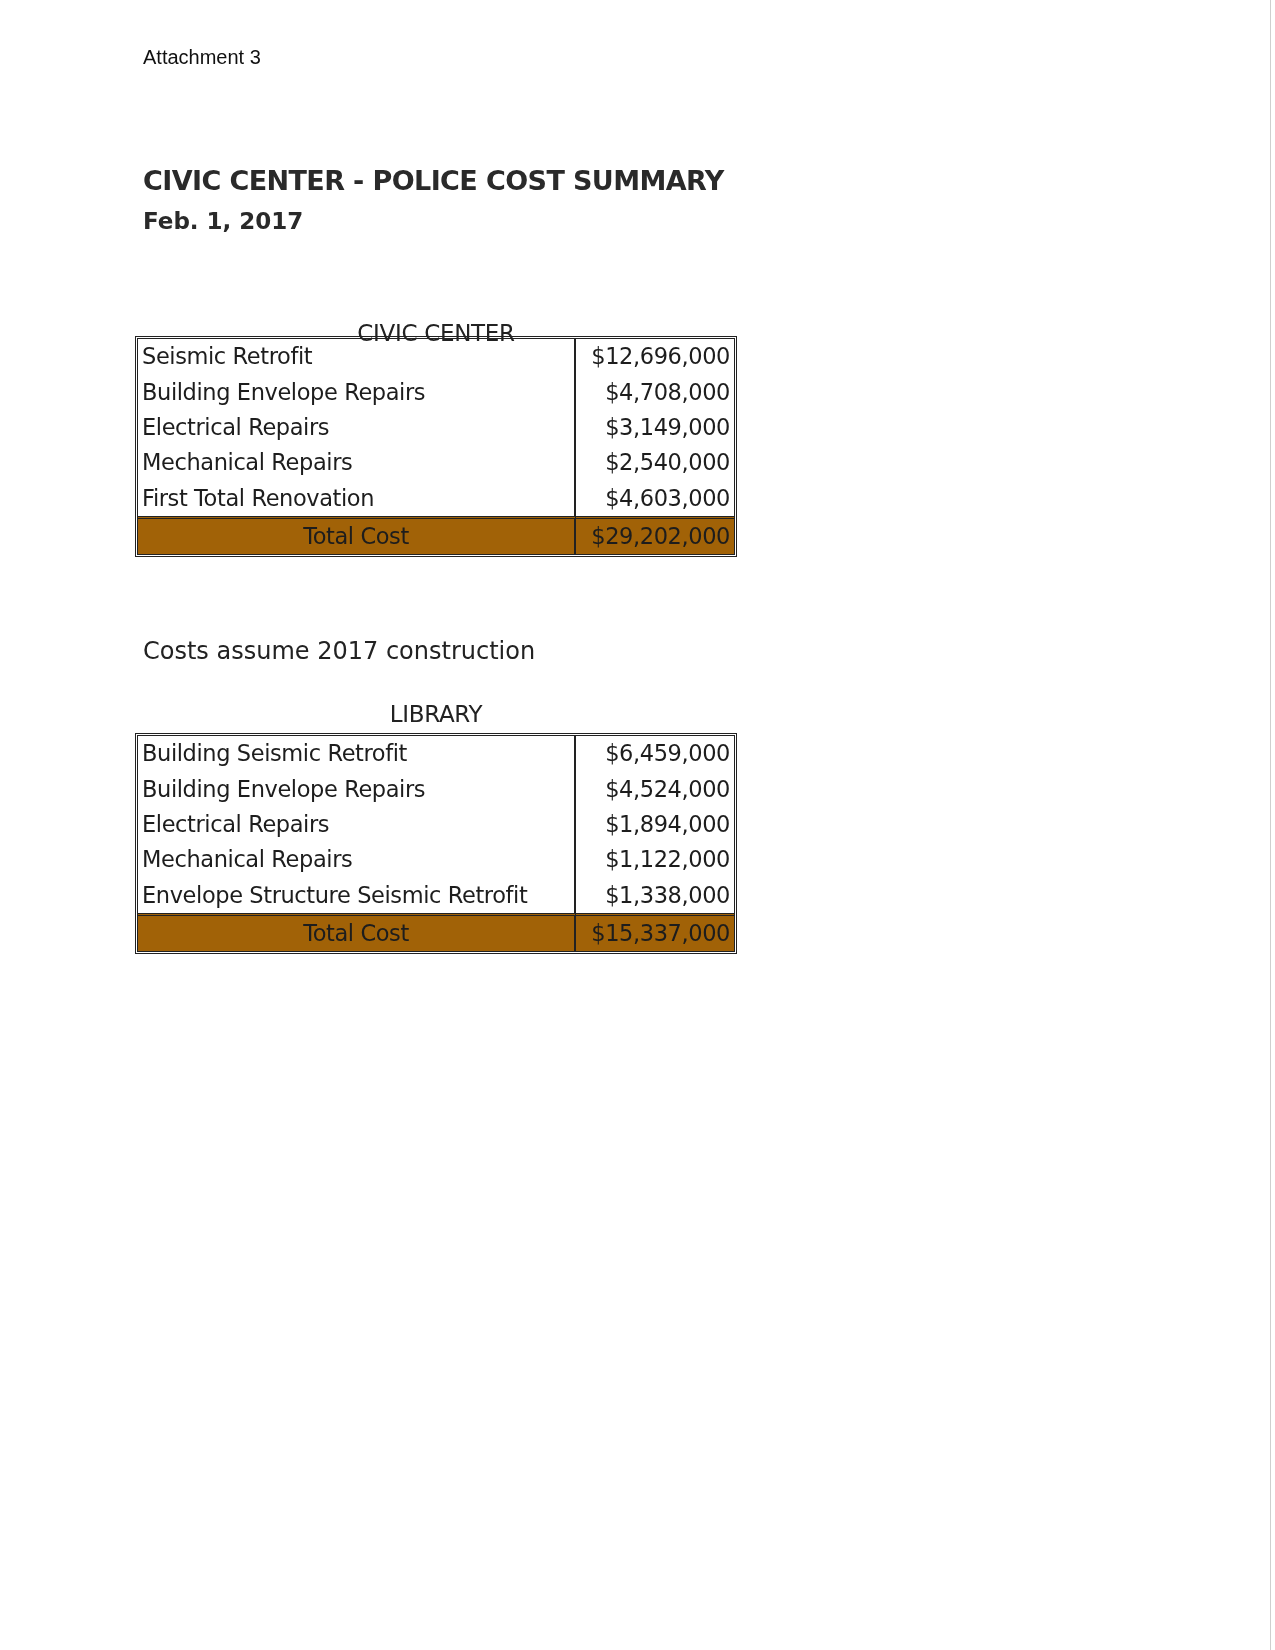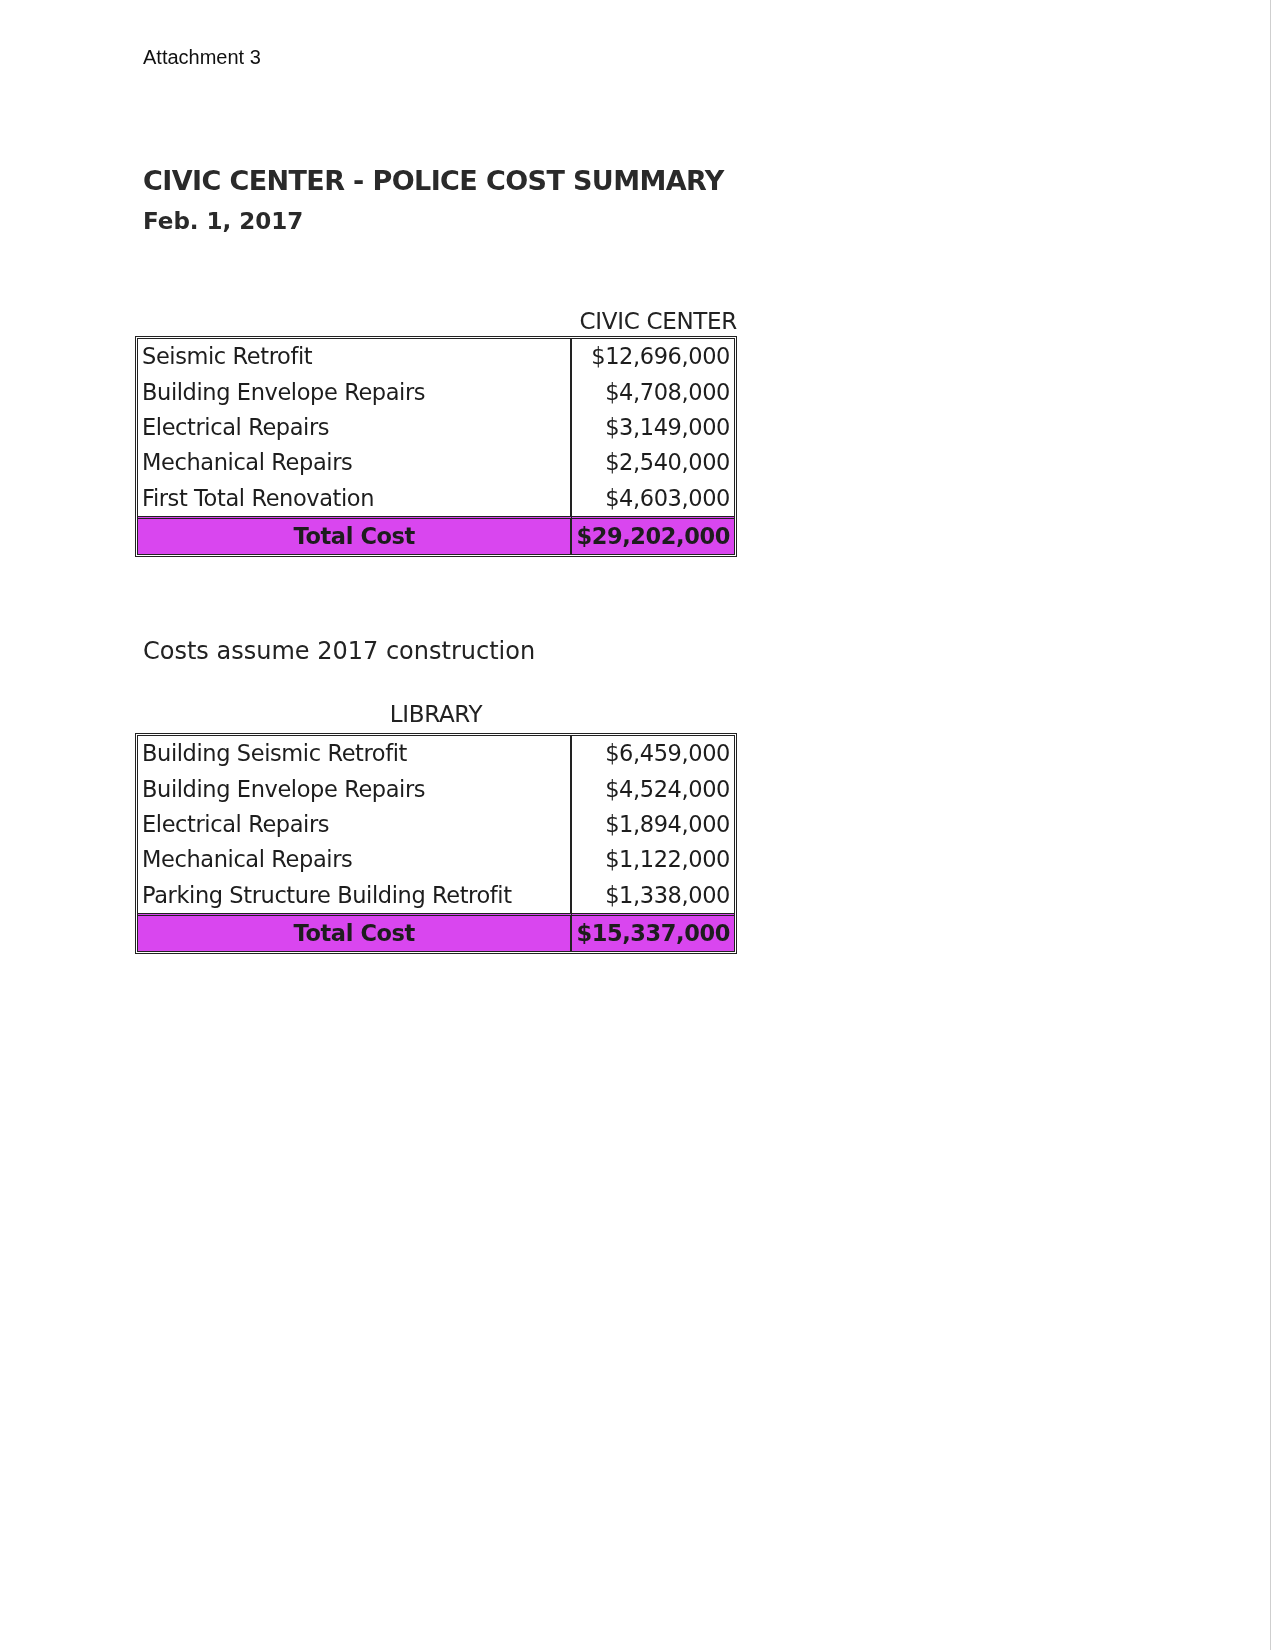--- a/index.html
+++ b/index.html
@@ -5,35 +5,35 @@
   html, body { margin: 0; padding: 0; background: #ffffff; }
   body { width: 1275px; height: 1650px; position: relative; overflow: hidden; color: #1a1a1a; }
   .attachment { position: absolute; left: 143px; top: 46px; font-family: "Liberation Sans", sans-serif; font-size: 20px; color: #111; }
   .title { position: absolute; left: 143px; top: 165px; font-family: "DejaVu Sans", sans-serif; font-weight: bold; font-size: 27px; color: #2a2a2a; letter-spacing: -0.6px; }
   .date { position: absolute; left: 143px; top: 208px; font-family: "DejaVu Sans", sans-serif; font-weight: bold; font-size: 23px; color: #2a2a2a; }
   .section-heading { position: absolute; font-family: "DejaVu Sans", sans-serif; font-size: 23px; color: #222; text-align: center; width: 602px; left: 135px; letter-spacing: -0.3px; }
   .cost-table { position: absolute; left: 135px; width: 602px; border: 3px double #222; border-collapse: separate; border-spacing: 0; font-family: "DejaVu Sans", sans-serif; font-size: 22.5px; color: #1d1d1d; }
   .cost-table td { padding: 0 4px; height: 35.4px; line-height: 35px; white-space: nowrap; letter-spacing: -0.4px; }
   .cost-table td.label { width: 428px; border-right: 2px solid #222; }
   .cost-table td.value { text-align: right; }
-  .cost-table tr.total td { background: #d946ef; font-weight: bold; border-top: 3px double #222; }
+  .cost-table tr.total td { background: #a16207; font-weight: normal; border-top: 3px double #222; }
   .cost-table tr.total td.label { text-align: center; }
   .note { position: absolute; left: 143px; top: 637px; font-family: "DejaVu Sans", sans-serif; font-size: 24px; color: #222; }
   .edge { position: absolute; right: 4px; top: 0; width: 1px; height: 1650px; background: #cfcfcf; }
 </style>
 </head>
 <body>
 
 <div class="edge"></div>
 
 <div class="attachment">Attachment 3</div>
 <div class="title">CIVIC CENTER - POLICE COST SUMMARY</div>
 <div class="date">Feb. 1, 2017</div>
 
-<div class="section-heading" style="top:308px;text-align:right;">CIVIC CENTER</div>
+<div class="section-heading" style="top:320px;">CIVIC CENTER</div>
 <table class="cost-table" style="top:336px;">
   <tbody>
     <tr>
       <td class="label">Seismic Retrofit</td>
       <td class="value">$12,696,000</td>
     </tr>
     <tr>
       <td class="label">Building Envelope Repairs</td>
       <td class="value">$4,708,000</td>
     </tr>
@@ -70,21 +70,21 @@
     </tr>
     <tr>
       <td class="label">Electrical Repairs</td>
       <td class="value">$1,894,000</td>
     </tr>
     <tr>
       <td class="label">Mechanical Repairs</td>
       <td class="value">$1,122,000</td>
     </tr>
     <tr>
-      <td class="label">Parking Structure Building Retrofit</td>
+      <td class="label">Envelope Structure Seismic Retrofit</td>
       <td class="value">$1,338,000</td>
     </tr>
     <tr class="total">
       <td class="label">Total Cost</td>
       <td class="value">$15,337,000</td>
     </tr>
   </tbody>
 </table>
 
 </body></html>

